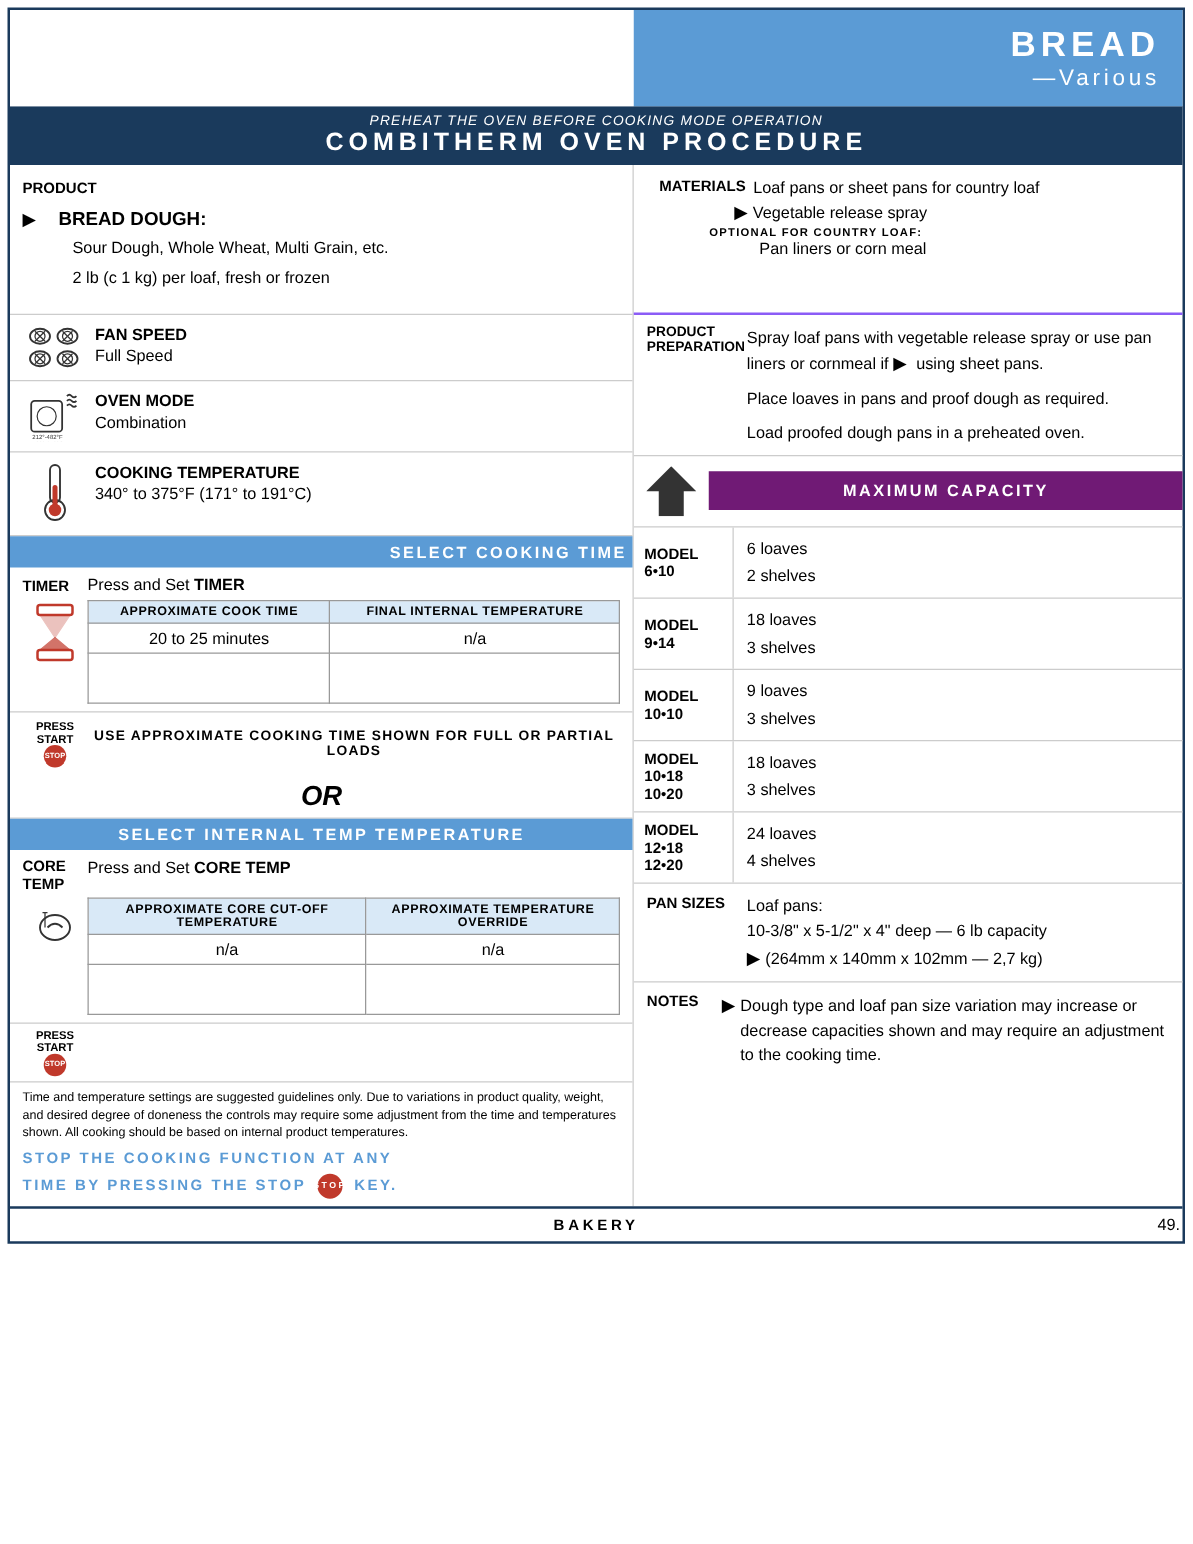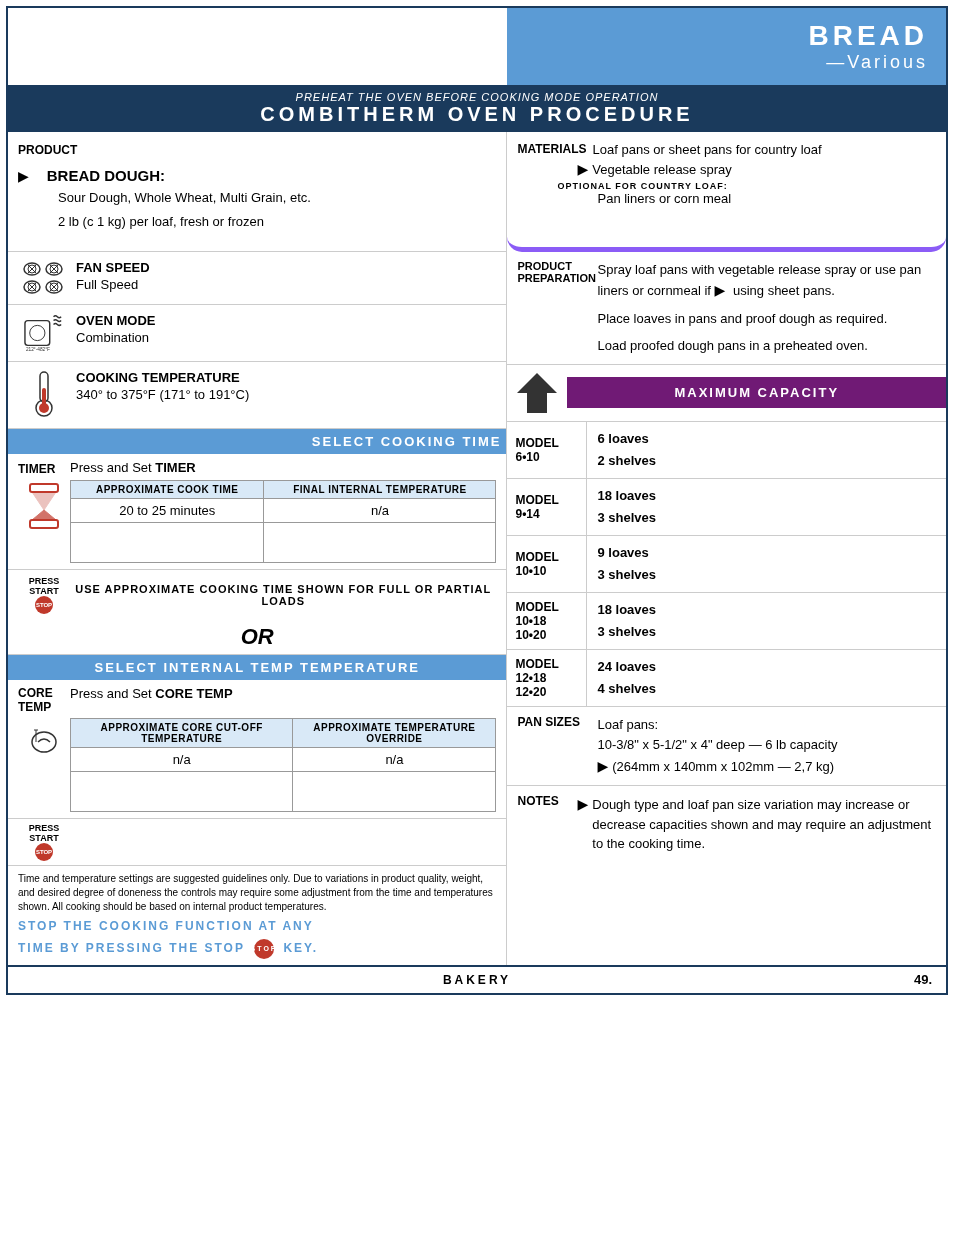--- a/index.html
+++ b/index.html
@@ -322,24 +322,23 @@
     .stop-text {
       color: #5b9bd5;
       font-weight: bold;
       letter-spacing: 2px;
       font-size: 12px;
       margin-top: 4px;
     }
 
     
     .materials-section {
-      padding: 10px 10px 6px 10px;
-      border-bottom: 5px solid #8b5cf6;
+      padding: 10px 10px 6px 20px;
+      border-bottom: 2px solid #8b5cf6;
       min-height: 120px;
-      border-radius: 15px;
     }
 
     .materials-label {
       font-weight: bold;
       font-size: 12px;
     }
 
     .optional-label {
       font-size: 9px;
       font-weight: bold;
@@ -426,21 +425,20 @@
       border-right: 1px solid #ccc;
       display: flex;
       align-items: center;
     }
 
     .model-values {
       flex: 1;
       padding: 6px 10px;
       font-size: 13px;
       line-height: 1.7;
-      font-weight: bold;
     }
 
     
     .pan-sizes-section {
       padding: 8px 10px;
       border-bottom: 1px solid #ccc;
       display: flex;
     }
 
     .pan-label {
@@ -877,17 +875,17 @@
             </div>
           </div>
         </div>
 
       </div>
 
     </div>
 
     <div style="border-top: 2px solid #1a3a5c; display:flex; justify-content:center; align-items:center; padding: 6px; position:relative;">
       <span style="font-size:12px; font-weight:bold; letter-spacing:3px;">BAKERY</span>
-      <span style="position:absolute; right:14px; font-size:13px; font-weight:bold;">49.</span>
+      <span style="position:absolute; right:2px; font-size:13px; font-weight:normal;">49.</span>
     </div>
 
   </div>
 </div>
 
 </body></html>

